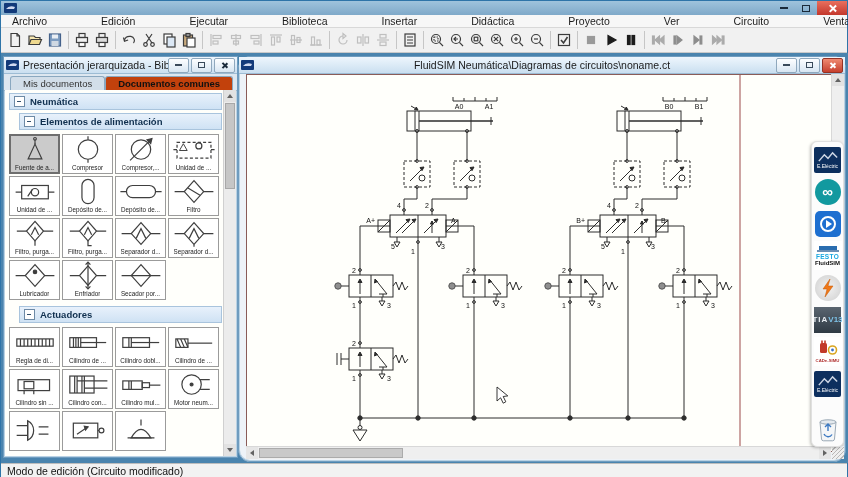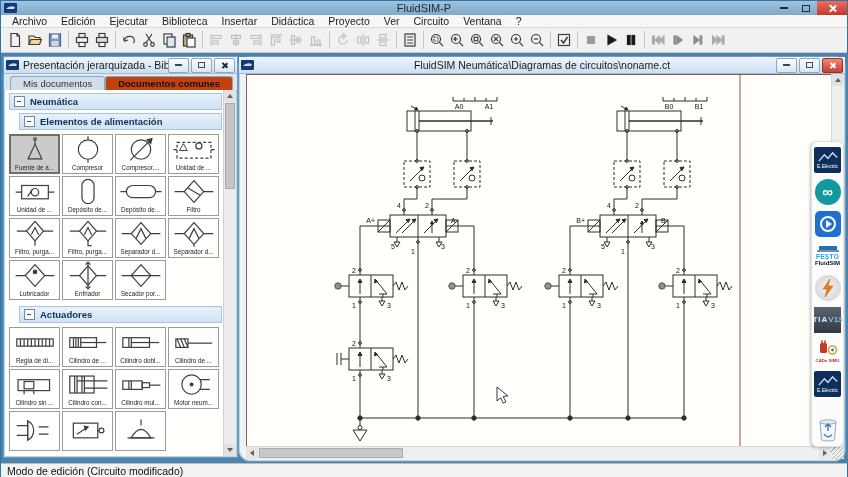--- a/index.html
+++ b/index.html
@@ -19,21 +19,21 @@
   .cap-btn.close-red{width:30px;background:linear-gradient(#e9705e,#c3372c);}
   .g-min{width:8px;height:2px;background:#1a2a3a;}
   .g-max{width:8px;height:7px;border:1px solid #1a2a3a;box-sizing:border-box;}
   .gx{position:relative;width:9px;height:9px;}
   .gx::before,.gx::after{content:"";position:absolute;left:4px;top:0;width:1.5px;height:9px;background:#1a2a3a;}
   .gx::before{transform:rotate(45deg);} .gx::after{transform:rotate(-45deg);}
   .gx.w::before,.gx.w::after{background:#fff;}
 
   
   .menubar{position:absolute;left:0;top:14px;width:100%;height:13px;background:#f7f7f7;
-    border-bottom:1px solid #d8d8d8;display:flex;align-items:center;padding-left:4px;box-sizing:border-box;}
+    border-bottom:1px solid #d8d8d8;display:flex;align-items:center;padding-left:4px;box-sizing:border-box;gap:40px;}
   .menu-item{font-size:10.5px;color:#1c1c1c;padding:0 7px;line-height:13px;}
 
   
   .toolbar{position:absolute;left:0;top:27px;width:100%;height:25px;background:#f1f1f1;
     border-bottom:1px solid #c9c9c9;display:flex;align-items:center;padding-left:4px;box-sizing:border-box;}
   .tbi{width:20px;height:20px;display:flex;align-items:center;justify-content:center;}
   .tbi svg{width:16px;height:16px;stroke:#3c3c3c;fill:none;stroke-width:1.2;}
   .tbi.dis svg{stroke:#bfbfbf;}
   .tsep{width:1px;height:18px;background:#c6c6c6;margin:0 3px;}
 
@@ -138,21 +138,20 @@
 <body>
 
 <div id="app">
 
   <div class="titlebar">
     <span class="app-ico">
       <svg viewBox="0 0 11 8">
           <path d="M1 5 Q4 1 10 3 L9 5 Z" fill="#cfd9ef" stroke="none"></path>
         </svg>
     </span>
-    <span class="t-title">FluidSIM-P</span>
     <span class="cap-btns">
       <span class="cap-btn">
           <span class="g-min"></span>
         </span>
       <span class="cap-btn">
           <span class="g-max"></span>
         </span>
       <span class="cap-btn close-red">
           <span class="gx w"></span>
         </span>

